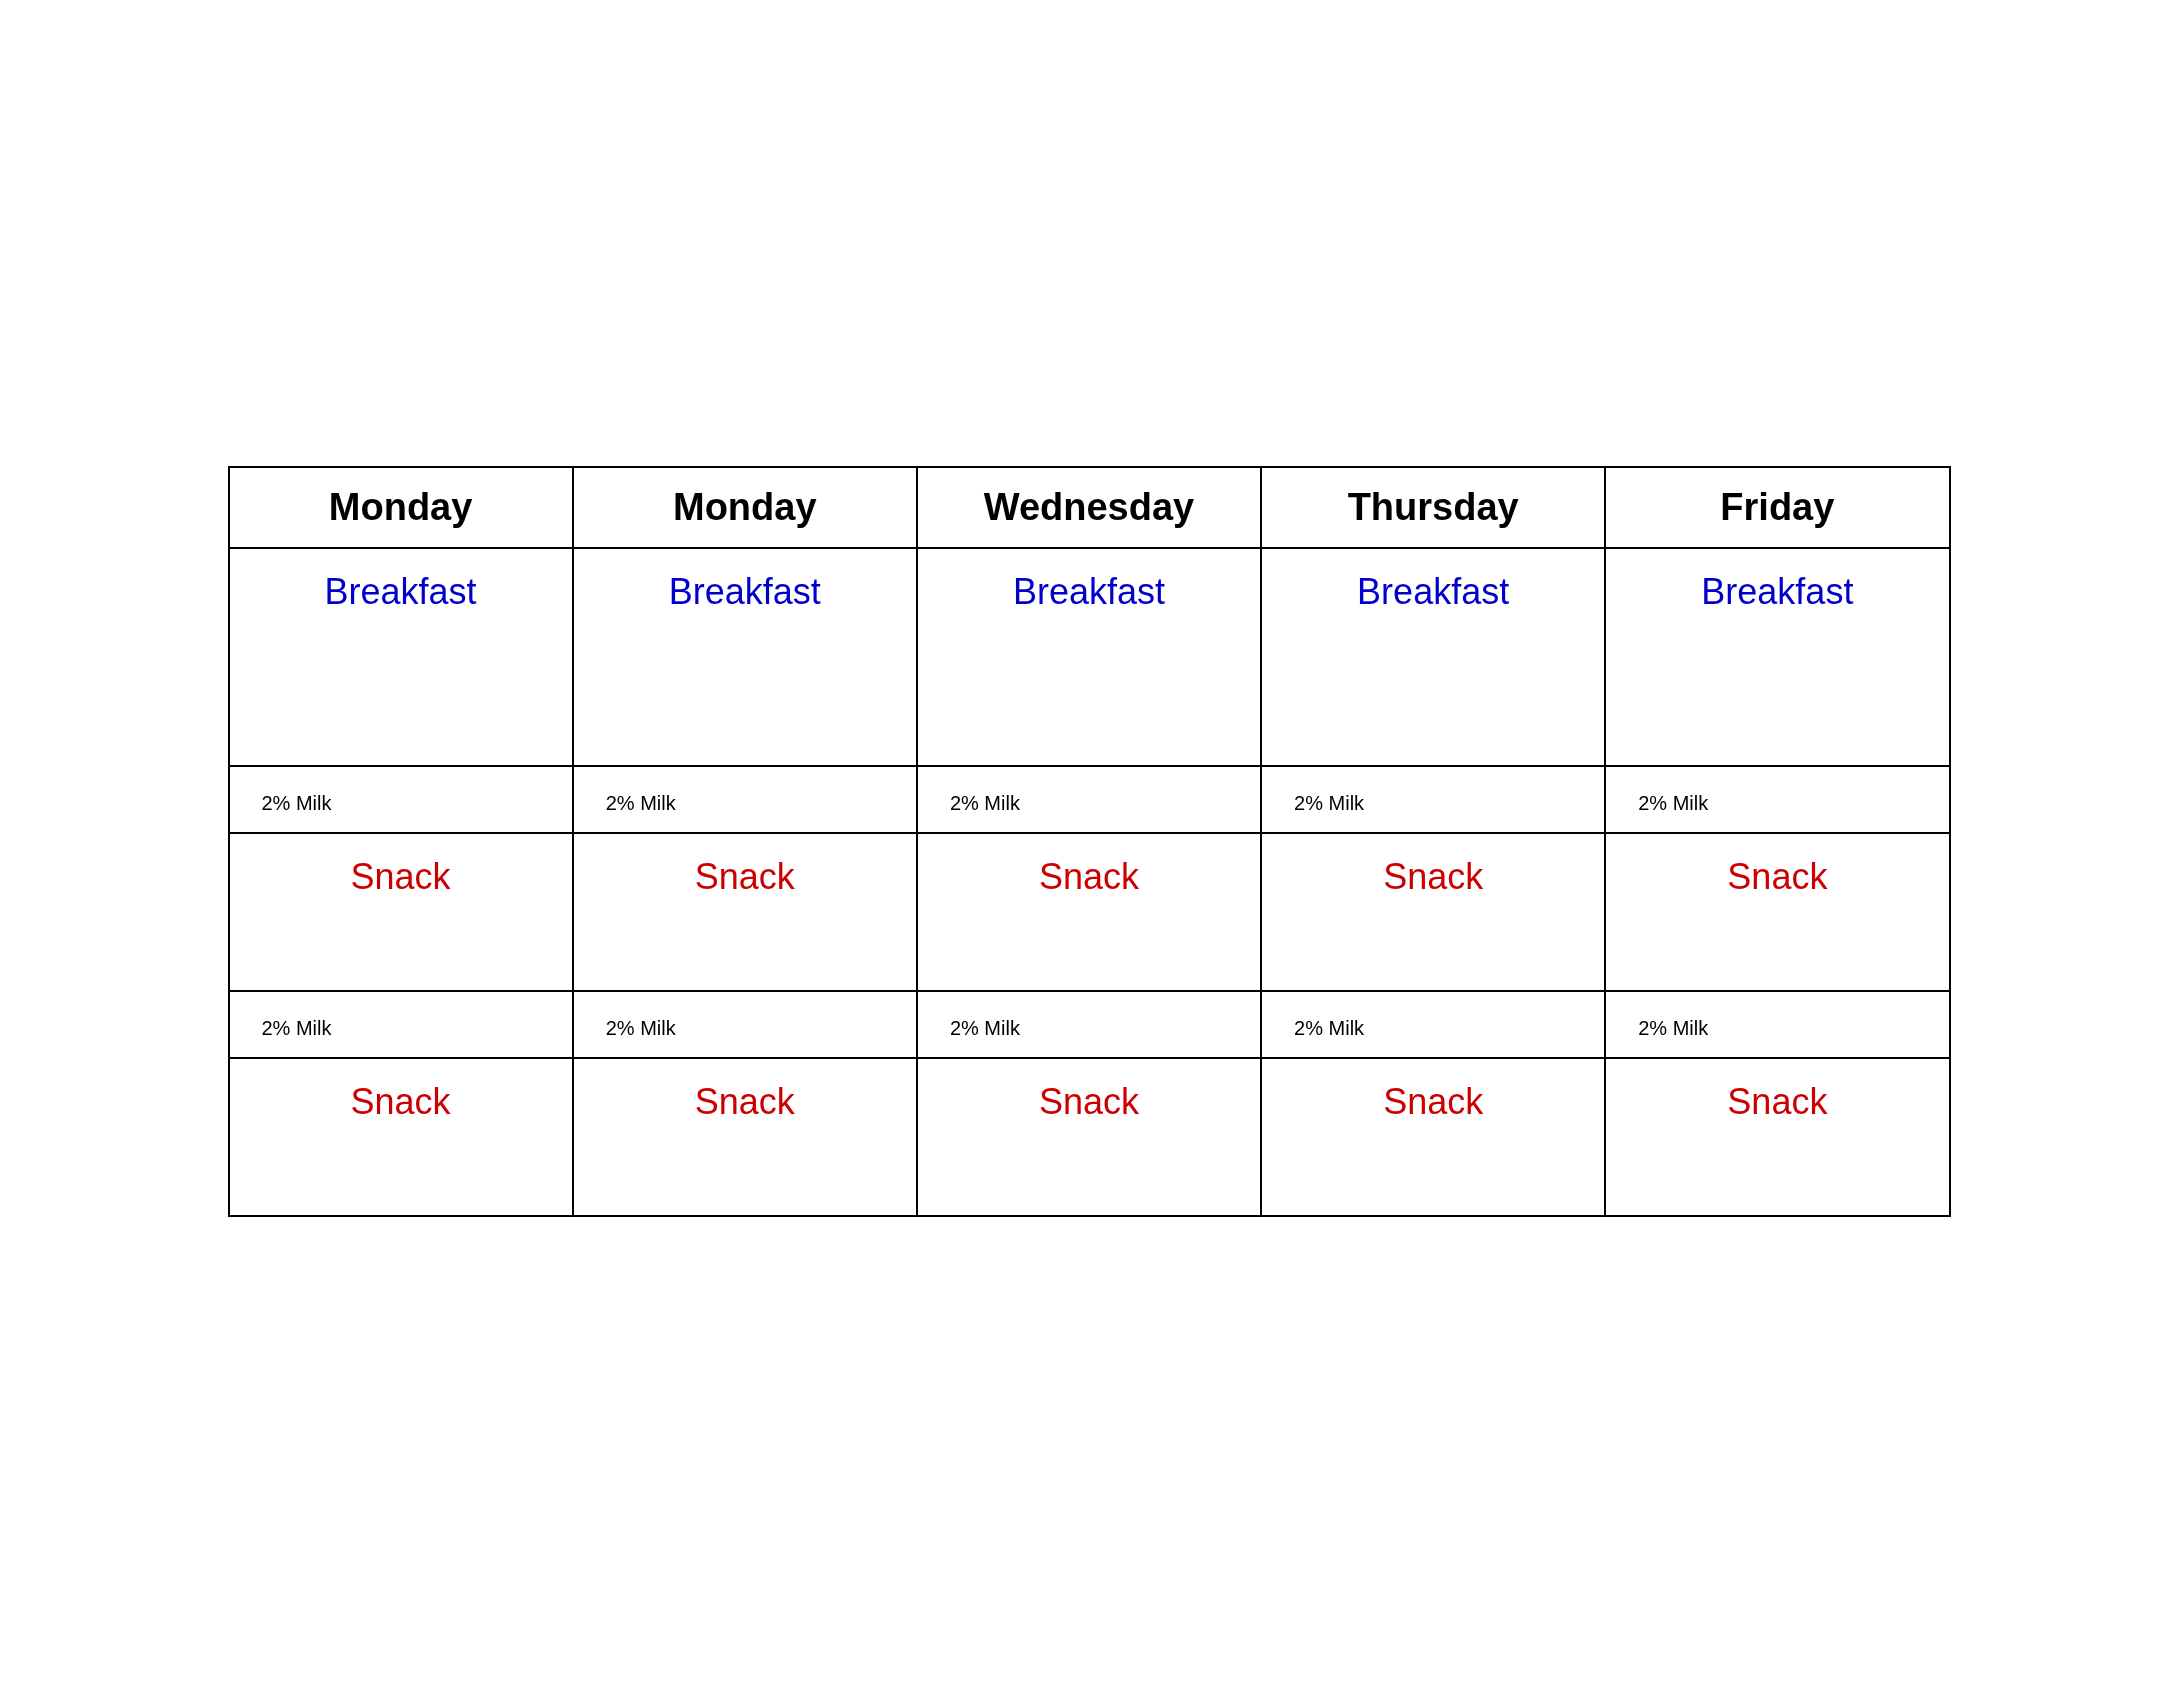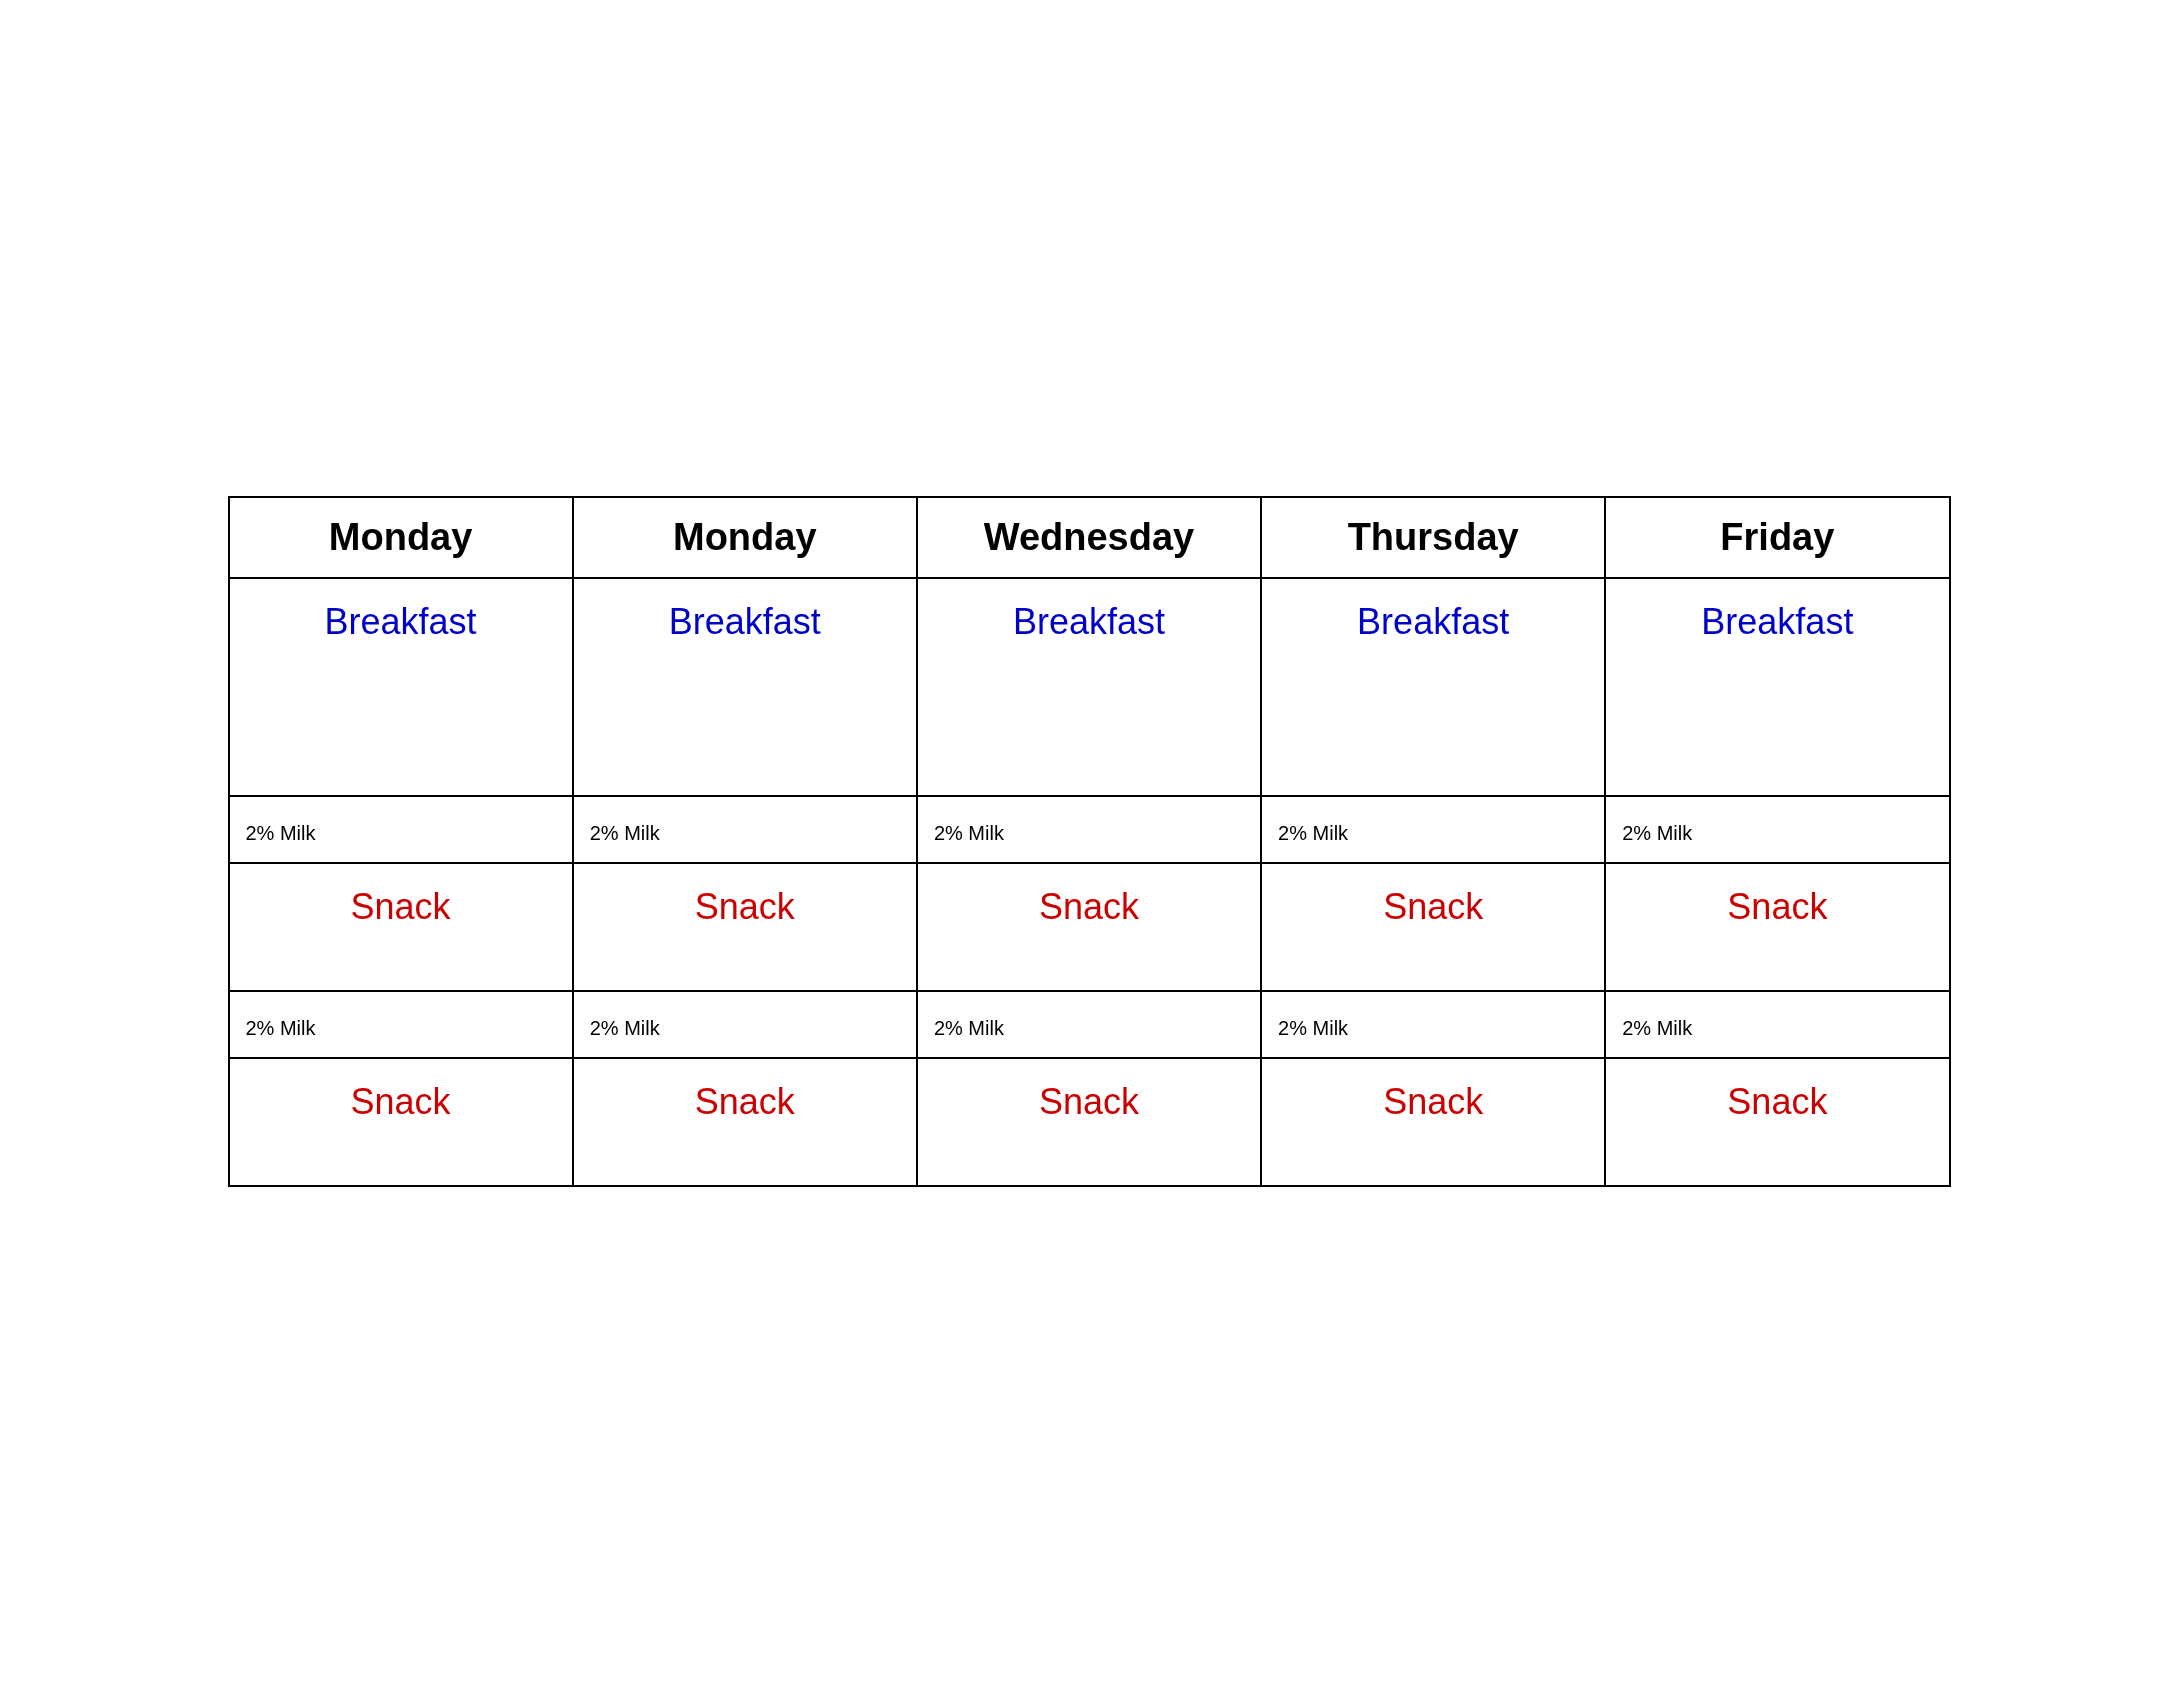--- a/index.html
+++ b/index.html
@@ -44,35 +44,35 @@
       text-align: center;
       font-size: 38px;
       font-weight: bold;
       font-family: Arial, sans-serif;
       color: #000000;
       background: #ffffff;
     }
 
     .menu-table td {
       border: 2px solid #000000;
-      padding: 14px 16px;
+      padding: 14px 32px;
       vertical-align: top;
       font-size: 32px;
       font-family: Arial, sans-serif;
       color: #000000;
       width: 20%;
     }
 
     .meal-cell {
       height: 218px;
       vertical-align: top;
     }
 
     .snack-cell {
-      height: 128px;
+      height: 158px;
       vertical-align: top;
       margin-left: 48px;
     }
 
     .lunch-cell {
       height: 198px;
       vertical-align: top;
     }
 
     .milk-cell {

